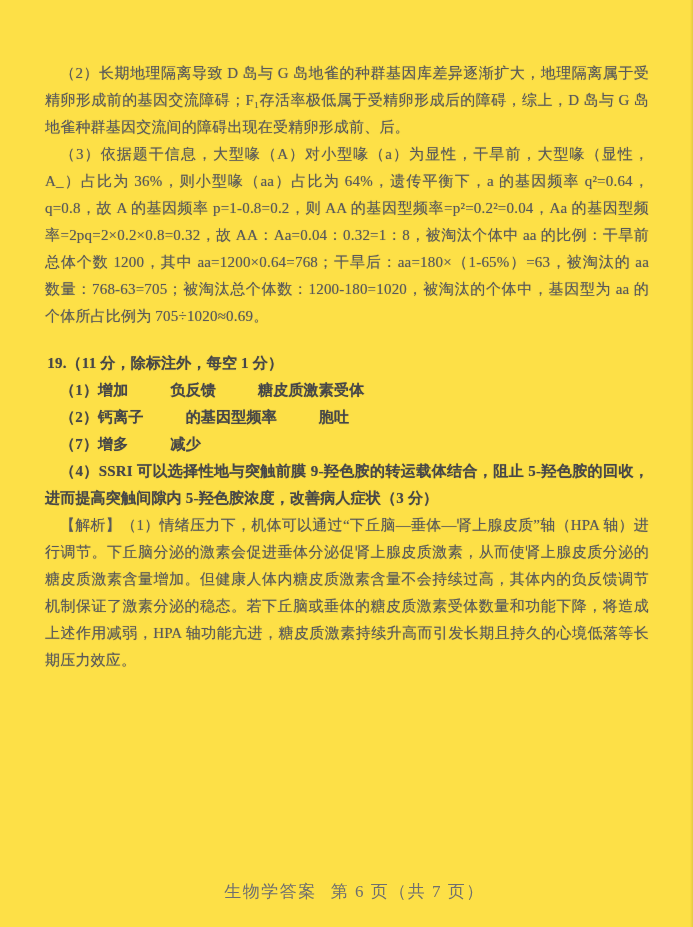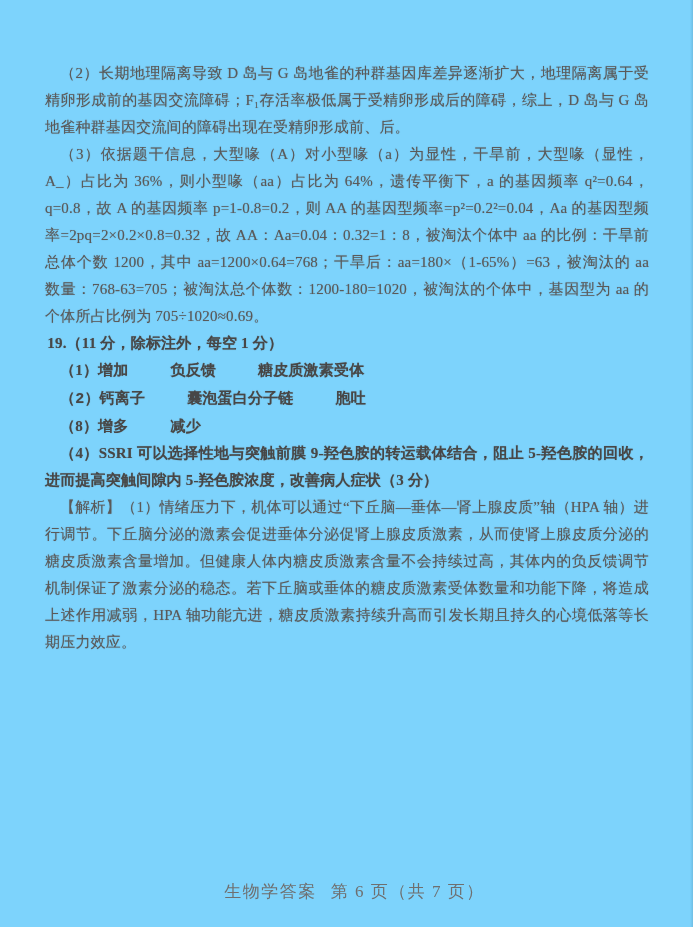--- a/index.html
+++ b/index.html
@@ -4,21 +4,21 @@
 <style>
   html, body {
     margin: 0;
     padding: 0;
     background: #fbfbfa;
   }
   .page {
     position: relative;
     width: 693px;
     height: 927px;
-    background: #7dd3fc;
+    background: #fde047;
     overflow: hidden;
     font-family: "Liberation Serif", "DejaVu Serif", serif;
   }
   
   .page::after {
     content: "";
     position: absolute;
     top: 0; right: 0; bottom: 0;
     width: 3px;
     background: linear-gradient(to left, rgba(0,0,0,0.10), rgba(0,0,0,0));
@@ -34,32 +34,32 @@
     color: #5a5a5a;
     text-align: justify;
     letter-spacing: 0.2px;
     filter: blur(0.35px);            
     text-shadow: 0 0 1px rgba(90,90,90,0.55);
   }
   .para {
     margin: 0;
     text-indent: 1em;
   }
-  .para.no-indent { text-indent: 0.15em; }
+  .para.no-indent { text-indent: 0.15em; margin-top: 20px; }
   .bold {
     font-weight: bold;
     color: #474747;
   }
   .blank-line {
     text-indent: 0;
     padding-left: 1em;
     text-align: left;
   }
   .blank-item { display: inline-block; }
-  .gap-lg { margin-right: 38px; font-family: Liberation Mono, monospace; }
+  .gap-lg { margin-right: 38px; }
   .gap-sm { margin-right: 38px; }
   .footer {
     position: absolute;
     left: 8px;
     width: 100%;
     top: 880px;
     text-align: center;
     font-size: 17px;
     color: #6f6f6f;
     letter-spacing: 1.5px;
@@ -81,26 +81,26 @@
     <p class="para no-indent bold">19.（11 分，除标注外，每空 1 分）</p>
 
     <div class="para blank-line bold">
       <span class="blank-item gap-sm">（1）增加</span>
       <span class="blank-item gap-lg">负反馈</span>
       <span class="blank-item">糖皮质激素受体</span>
     </div>
 
     <div class="para blank-line bold">
       <span class="blank-item gap-lg">（2）钙离子</span>
-      <span class="blank-item gap-lg">囊泡蛋白分子链</span>
+      <span class="blank-item gap-lg">的基因型频率</span>
       <span class="blank-item">胞吐</span>
     </div>
 
     <div class="para blank-line bold">
-      <span class="blank-item gap-sm">（8）增多</span>
+      <span class="blank-item gap-sm">（7）增多</span>
       <span class="blank-item">减少</span>
     </div>
 
     <p class="para bold">（4）SSRI 可以选择性地与突触前膜 9-羟色胺的转运载体结合，阻止 5-羟色胺的回收，进而提高突触间隙内 5-羟色胺浓度，改善病人症状（3 分）</p>
 
     <p class="para">【解析】（1）情绪压力下，机体可以通过“下丘脑—垂体—肾上腺皮质”轴（HPA 轴）进行调节。下丘脑分泌的激素会促进垂体分泌促肾上腺皮质激素，从而使肾上腺皮质分泌的糖皮质激素含量增加。但健康人体内糖皮质激素含量不会持续过高，其体内的负反馈调节机制保证了激素分泌的稳态。若下丘脑或垂体的糖皮质激素受体数量和功能下降，将造成上述作用减弱，HPA 轴功能亢进，糖皮质激素持续升高而引发长期且持久的心境低落等长期压力效应。</p>
 
 
 
   </div>

